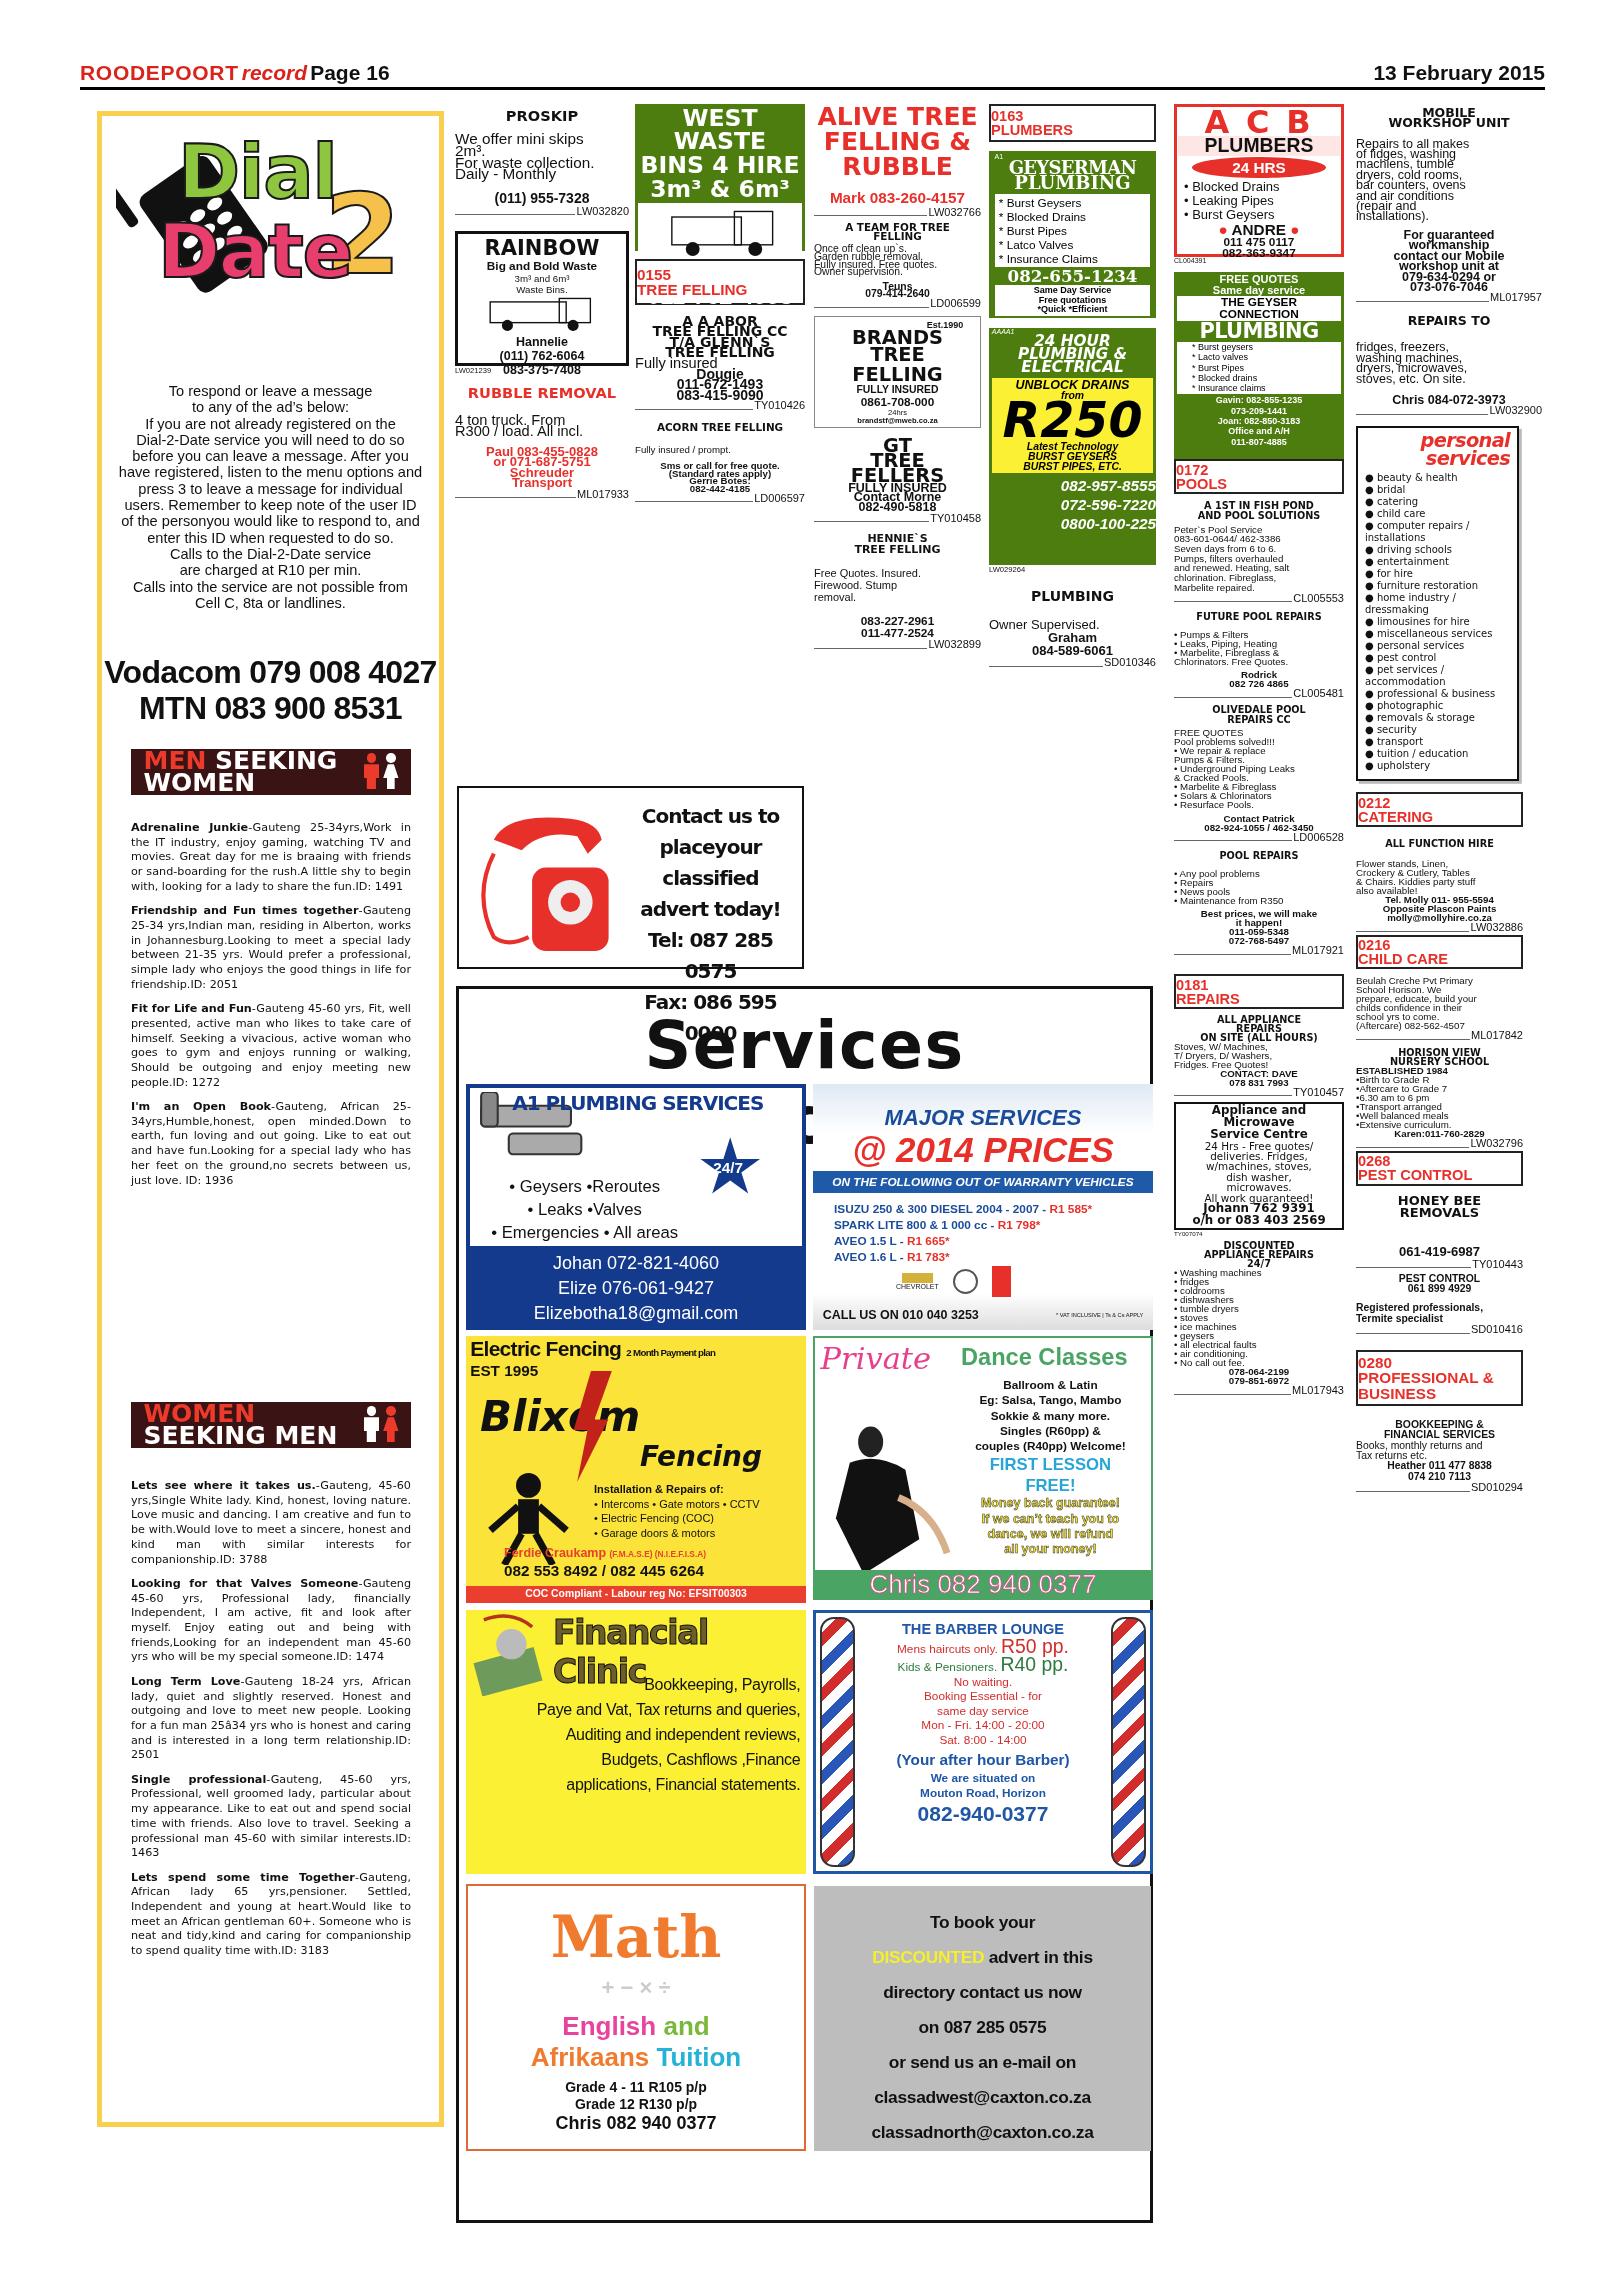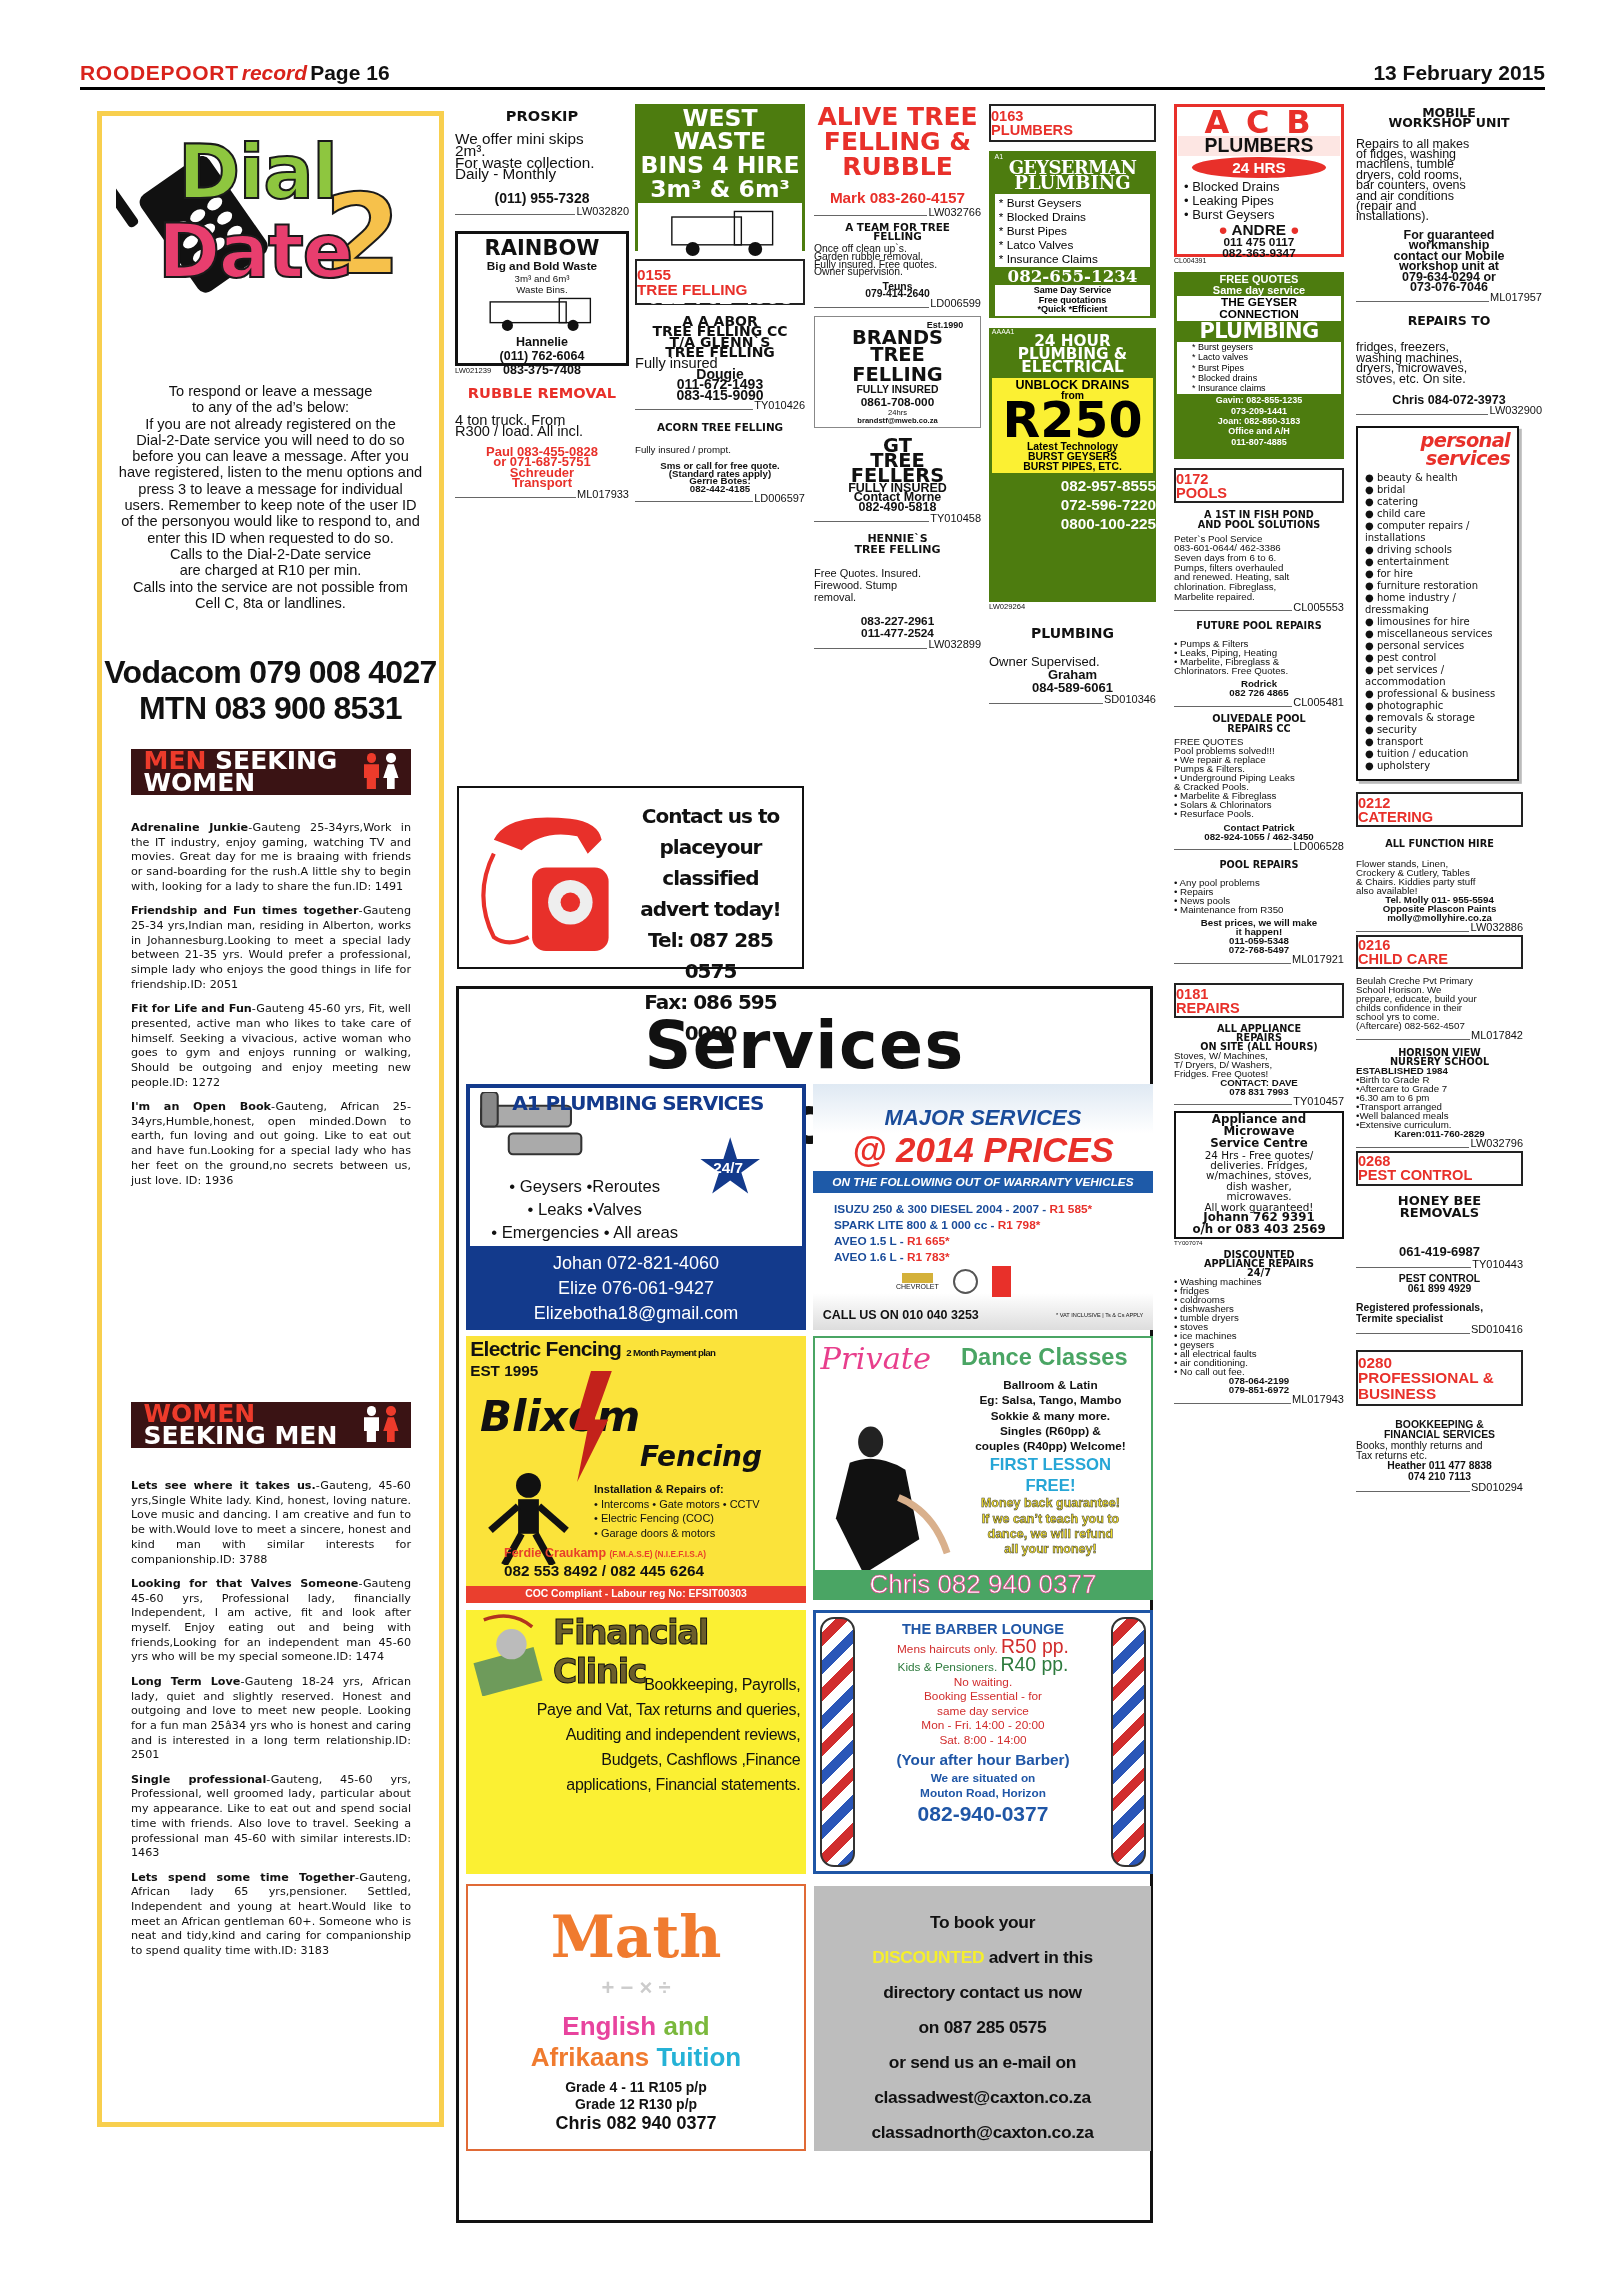--- a/index.html
+++ b/index.html
@@ -345,21 +345,21 @@
         <div>* Latco Valves</div>
         <div>* Insurance Claims</div>
     </div>
     <div class="center b" style="font-family:'DejaVu Serif',serif;font-size:16.7px;line-height:18px;">082-655-1234</div>
     <div class="wbox center b" style="font-size:9px;line-height:9.7px;padding:0.7px;">
       <div>Same Day Service</div>
         <div>Free quotations</div>
         <div>*Quick  *Efficient</div>
     </div>
   </div>
-  <div class="blk" style="margin-top:9.7px;height:274px;padding:0;">
+  <div class="blk" style="margin-top:9.7px;height:237px;padding:0;font-style:italic;">
     <div style="font-size:7px;padding-left:2.8px;">AAAA1</div>
     <div class="center b" style="font-size:15.3px;line-height:13px;font-family:'DejaVu Sans',sans-serif;">
         <div>24 HOUR</div>
         <div>PLUMBING &amp;</div>
         <div>ELECTRICAL</div>
       </div>
     <div class="center" style="background:#fbf033;color:#000;margin:4.2px 2.8px 0;padding:1.4px 0;">
       <div class="b" style="font-size:12.5px;line-height:11px;">UNBLOCK DRAINS</div>
       <div class="b" style="font-size:10.4px;line-height:9.7px;">from</div>
       <div class="b" style="font-size:49px;line-height:42px;font-family:'DejaVu Sans',sans-serif;">R250</div>
@@ -416,21 +416,21 @@
         <div>* Insurance claims</div>
     </div>
     <div class="b" style="font-size:9px;line-height:10.4px;margin-top:1.4px;">
       <div>Gavin: 082-855-1235</div>
         <div>073-209-1441</div>
         <div>Joan: 082-850-3183</div>
         <div>Office and A/H</div>
         <div>011-807-4885</div>
     </div>
   </div>
-  <div class="boxhead" style="margin-top:9px;font-size:14.6px;line-height:14px;padding:1.4px 0;">
+  <div class="boxhead" style="margin-top:0;font-size:14.6px;line-height:14px;padding:1.4px 0;">
     <div>0172</div>
       <div>POOLS</div>
   </div>
   <div style="margin-top:7px;font-size:9.7px;line-height:9.7px;">
     <div class="cls-title" style="font-size:9.7px;line-height:9.7px;">
         <div>A 1ST IN FISH POND</div>
         <div>AND POOL SOLUTIONS</div>
       </div>
     <div style="margin-top:4.2px;">
         <div>Peter`s Pool Service</div>

